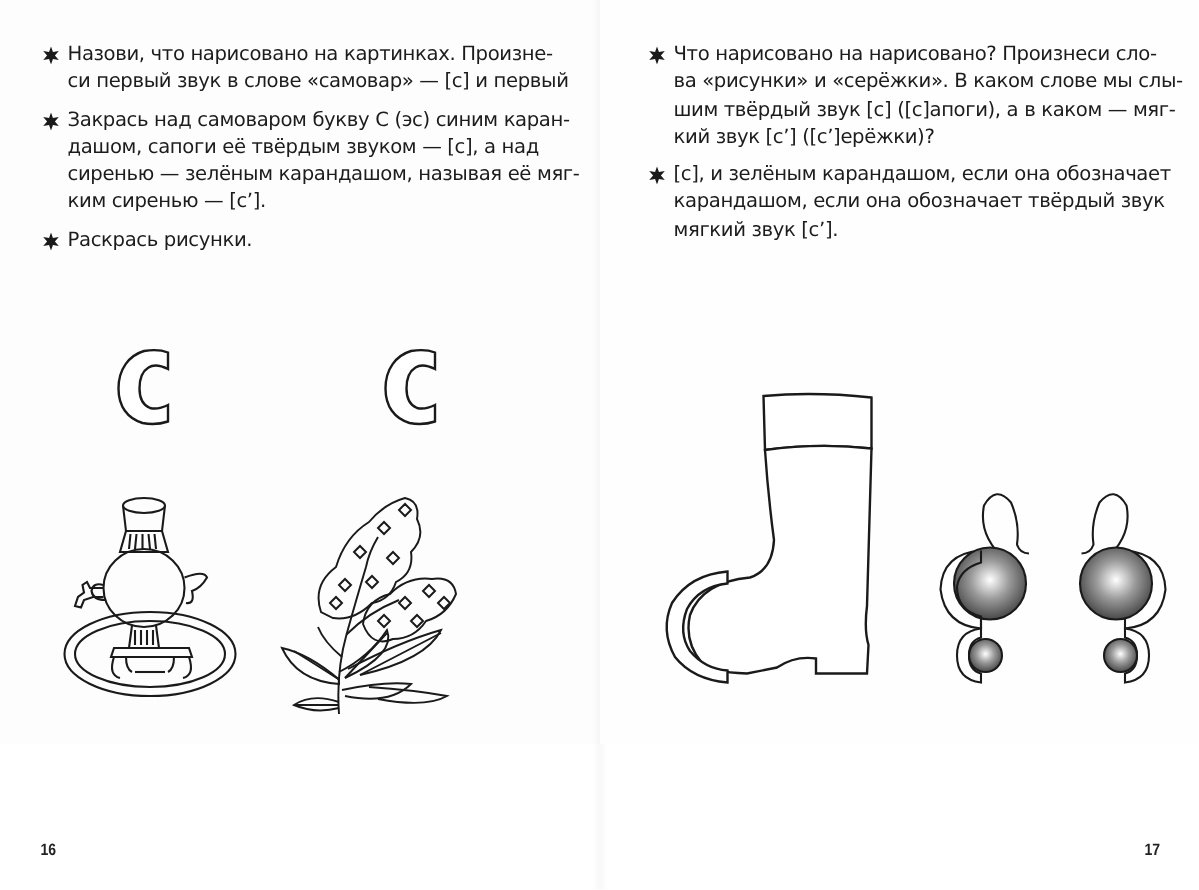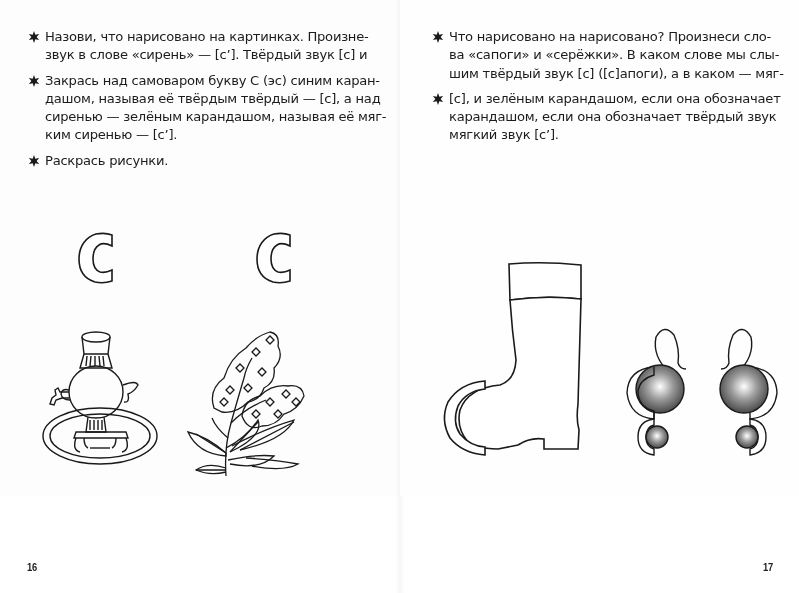--- a/index.html
+++ b/index.html
@@ -47,29 +47,29 @@
 <div class="spread">
 
   <div class="page page-left">
     <div class="instructions">
 
       <div class="item">
         <svg class="bullet" viewBox="0 0 12 12">
           <polygon points="6,0 7.3,3.7 11.2,3 8.6,6 11.2,9 7.3,8.3 6,12 4.7,8.3 0.8,9 3.4,6 0.8,3 4.7,3.7" fill="#1a1a1a"></polygon>
         </svg>
         <span class="line">Назови, что нарисовано на картинках. Произне-</span>
-        <span class="line">звук в слове «сирень» — [с’].  Твёрдый звук [с] и</span>
+        <span class="line">си первый звук в слове «самовар» — [с] и первый</span>
       </div>
 
       <div class="item">
         <svg class="bullet" viewBox="0 0 12 12">
           <polygon points="6,0 7.3,3.7 11.2,3 8.6,6 11.2,9 7.3,8.3 6,12 4.7,8.3 0.8,9 3.4,6 0.8,3 4.7,3.7" fill="#1a1a1a"></polygon>
         </svg>
         <span class="line">Закрась над самоваром букву С (эс) синим каран-</span>
-        <span class="line">дашом, называя её твёрдым твёрдый — [с], а над</span>
+        <span class="line">дашом, сапоги её твёрдым звуком — [с], а над</span>
         <span class="line">сиренью — зелёным карандашом, называя её мяг-</span>
         <span class="line">ким сиренью — [с’].</span>
       </div>
 
       <div class="item">
         <svg class="bullet" viewBox="0 0 12 12">
           <polygon points="6,0 7.3,3.7 11.2,3 8.6,6 11.2,9 7.3,8.3 6,12 4.7,8.3 0.8,9 3.4,6 0.8,3 4.7,3.7" fill="#1a1a1a"></polygon>
         </svg>
         <span class="line">Раскрась рисунки.</span>
       </div>
@@ -153,22 +153,23 @@
   <div class="gutter"></div>
 
   <div class="page page-right">
     <div class="instructions">
 
       <div class="item">
         <svg class="bullet" viewBox="0 0 12 12">
           <polygon points="6,0 7.3,3.7 11.2,3 8.6,6 11.2,9 7.3,8.3 6,12 4.7,8.3 0.8,9 3.4,6 0.8,3 4.7,3.7" fill="#1a1a1a"></polygon>
         </svg>
         <span class="line">Что нарисовано на нарисовано? Произнеси сло-</span>
-        <span class="line">ва «сапоги» и «серёжки». В каком слове мы слы-</span>
+        <span class="line">ва «рисунки» и «серёжки». В каком слове мы слы-</span>
         <span class="line">шим твёрдый звук [с] ([с]апоги), а в каком — мяг-</span>
+        <span class="line">кий звук [с’] ([с’]ерёжки)?</span>
       </div>
 
       <div class="item">
         <svg class="bullet" viewBox="0 0 12 12">
           <polygon points="6,0 7.3,3.7 11.2,3 8.6,6 11.2,9 7.3,8.3 6,12 4.7,8.3 0.8,9 3.4,6 0.8,3 4.7,3.7" fill="#1a1a1a"></polygon>
         </svg>
         <span class="line">[с], и зелёным карандашом, если она обозначает</span>
         <span class="line">карандашом, если она обозначает твёрдый звук</span>
         <span class="line">мягкий звук [с’].</span>
       </div>

